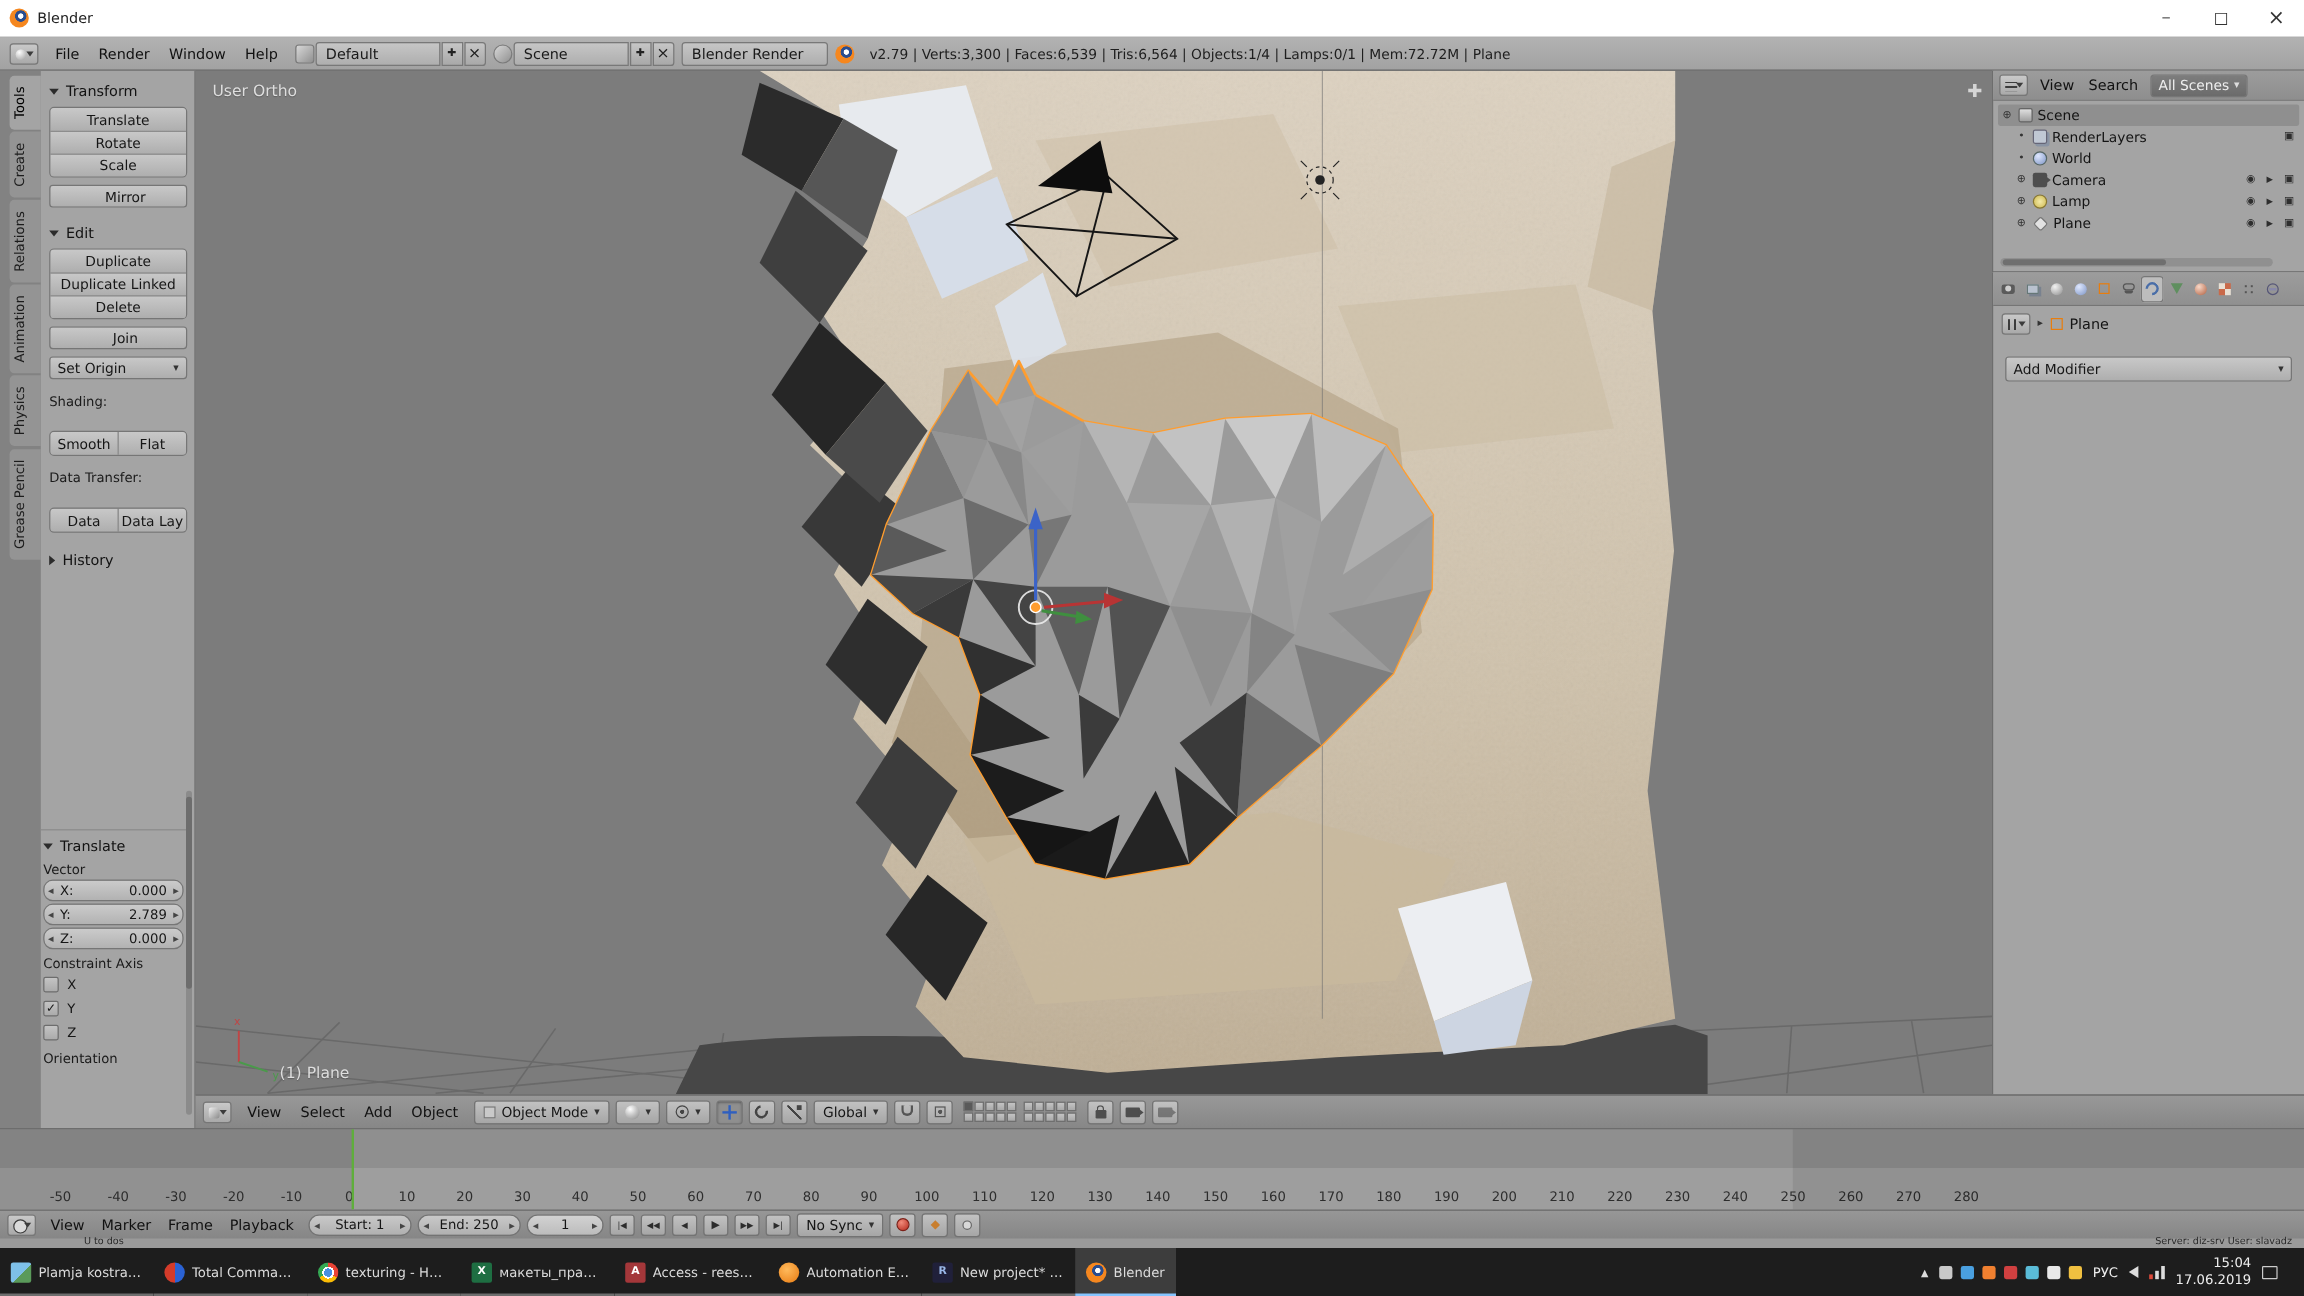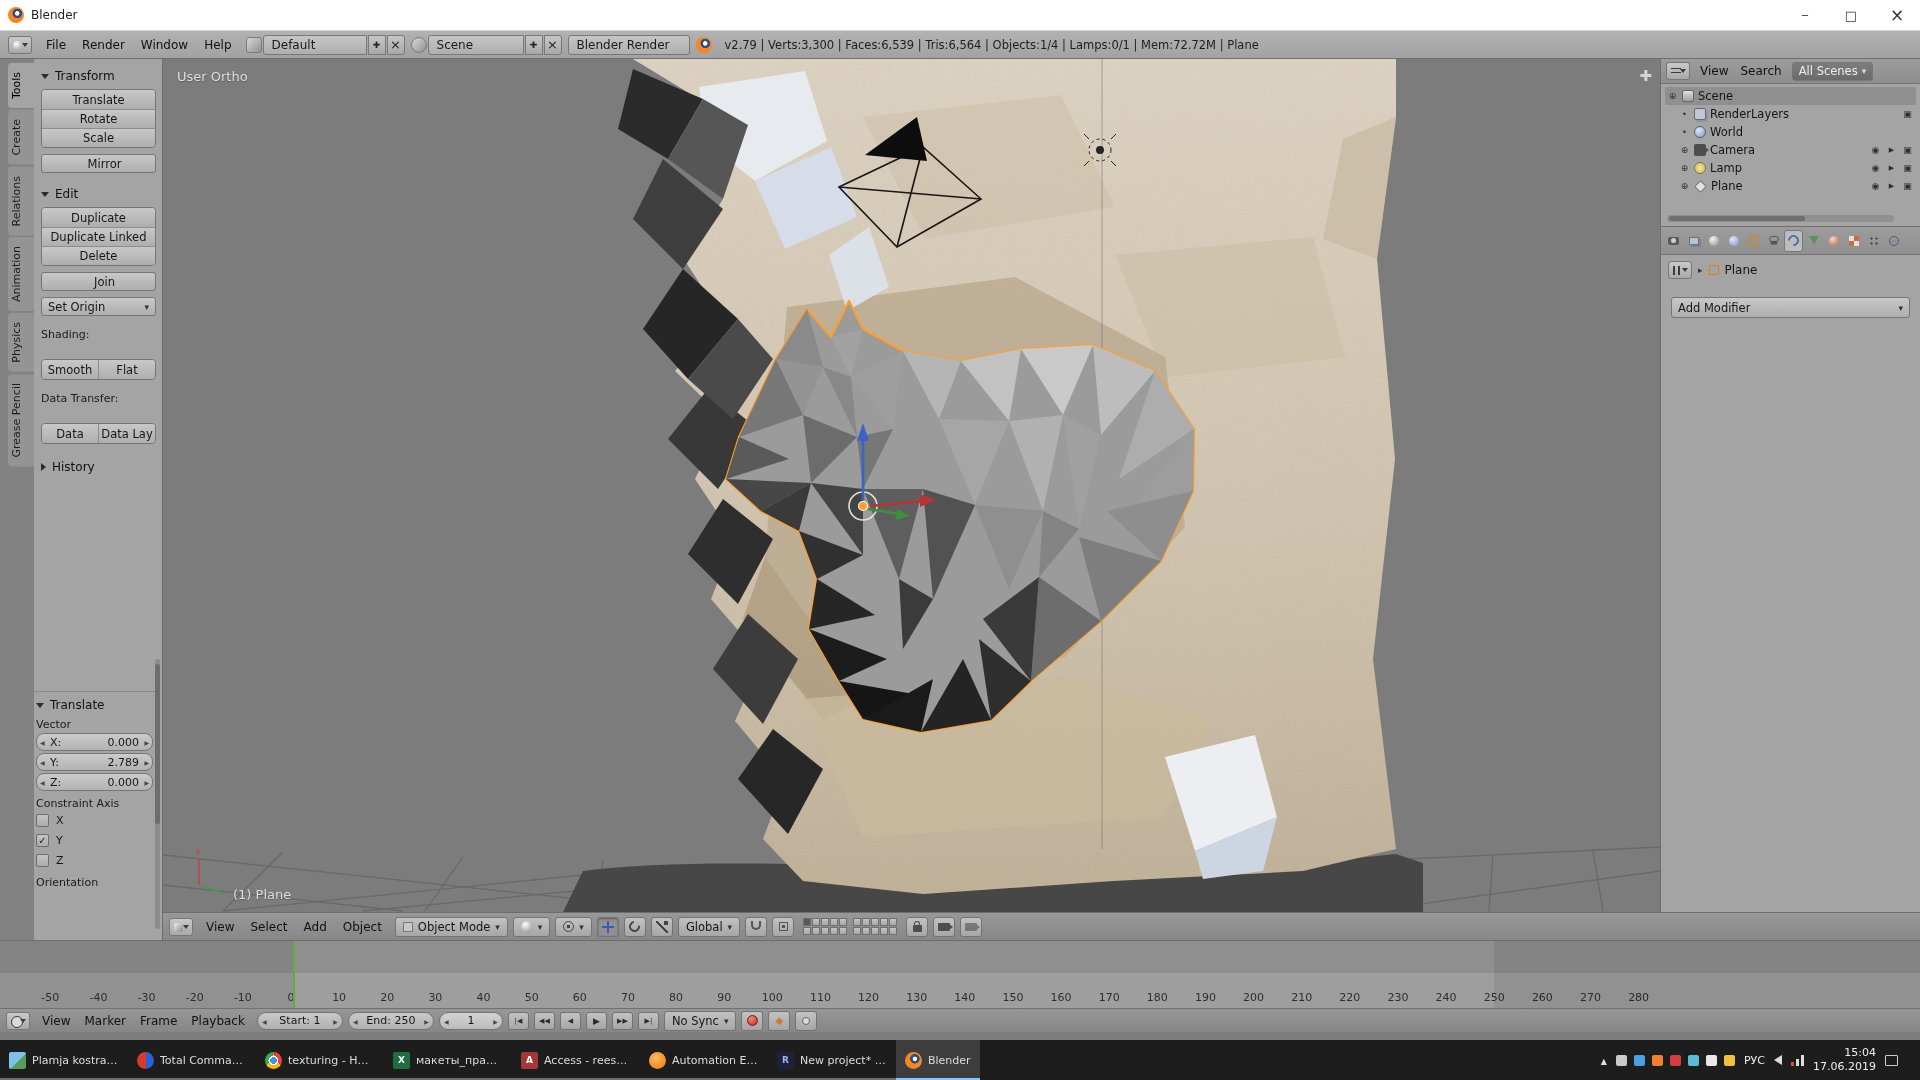--- a/index.html
+++ b/index.html
@@ -765,20 +765,24 @@
         <span class="rec"></span>
       </span>
     <span class="icon-btn">
         <span class="keyd">◆</span>
       </span>
     <span class="icon-btn">
         <span class="key2"></span>
       </span>
   </div>
 
+  <div class="statusstrip">
+    <span class="s-left">U to dos</span>
+    <span class="s-right">Server: diz-srv    User: slavadz</span>
+  </div>
 
   <div class="taskbar">
     <div class="tb-apps" id="tb-apps">
         <div class="tb-app">
           <span class="tb-ico icon-photos"></span>
           <span class="tb-label">Plamja kostra 112...</span>
         </div>
         <div class="tb-app">
           <span class="tb-ico icon-totalcmd"></span>
           <span class="tb-label">Total Commande...</span>

